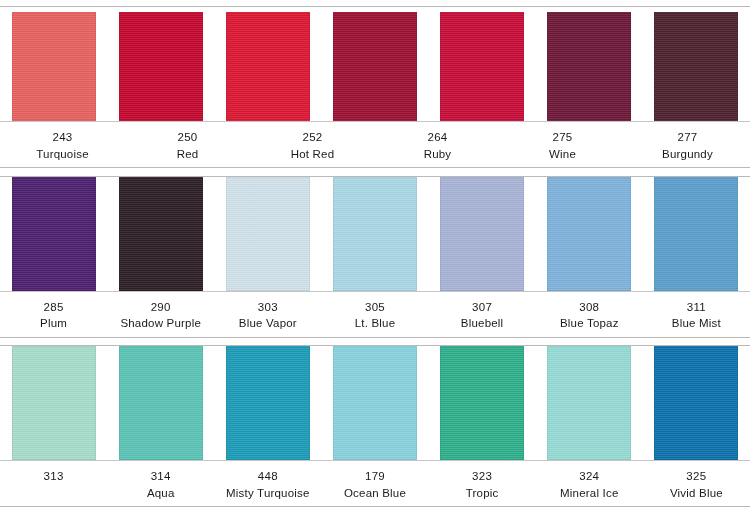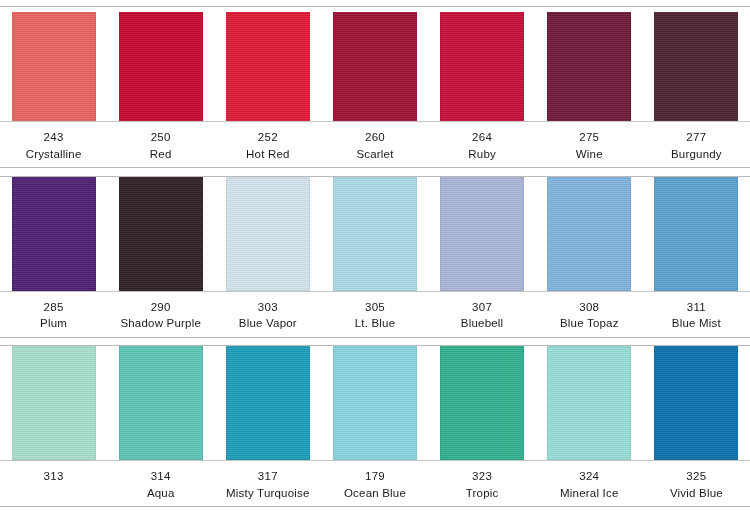--- a/index.html
+++ b/index.html
@@ -123,35 +123,31 @@
       <div class="cell">
           <div class="chip" style="background-color: rgb(110, 24, 56);"></div>
         </div>
       <div class="cell">
           <div class="chip" style="background-color: rgb(78, 34, 48);"></div>
         </div>
     </div>
     <div class="row-labels">
       <div class="label-cell">
         <span class="label-code">243</span>
-        <span class="label-name">Crystalline</span>
+        <span class="label-name">Turquoise</span>
       </div>
       <div class="label-cell">
         <span class="label-code">250</span>
         <span class="label-name">Red</span>
       </div>
       <div class="label-cell">
         <span class="label-code">252</span>
         <span class="label-name">Hot Red</span>
       </div>
       <div class="label-cell">
-        <span class="label-code">260</span>
-        <span class="label-name">Scarlet</span>
-      </div>
-      <div class="label-cell">
         <span class="label-code">264</span>
         <span class="label-name">Ruby</span>
       </div>
       <div class="label-cell">
         <span class="label-code">275</span>
         <span class="label-name">Wine</span>
       </div>
       <div class="label-cell">
         <span class="label-code">277</span>
         <span class="label-name">Burgundy</span>
@@ -241,21 +237,21 @@
     </div>
     <div class="row-labels">
       <div class="label-cell">
         <span class="label-code">313</span>
       </div>
       <div class="label-cell">
         <span class="label-code">314</span>
         <span class="label-name">Aqua</span>
       </div>
       <div class="label-cell">
-        <span class="label-code">317</span>
+        <span class="label-code">448</span>
         <span class="label-name">Misty Turquoise</span>
       </div>
       <div class="label-cell">
         <span class="label-code">179</span>
         <span class="label-name">Ocean Blue</span>
       </div>
       <div class="label-cell">
         <span class="label-code">323</span>
         <span class="label-name">Tropic</span>
       </div>

